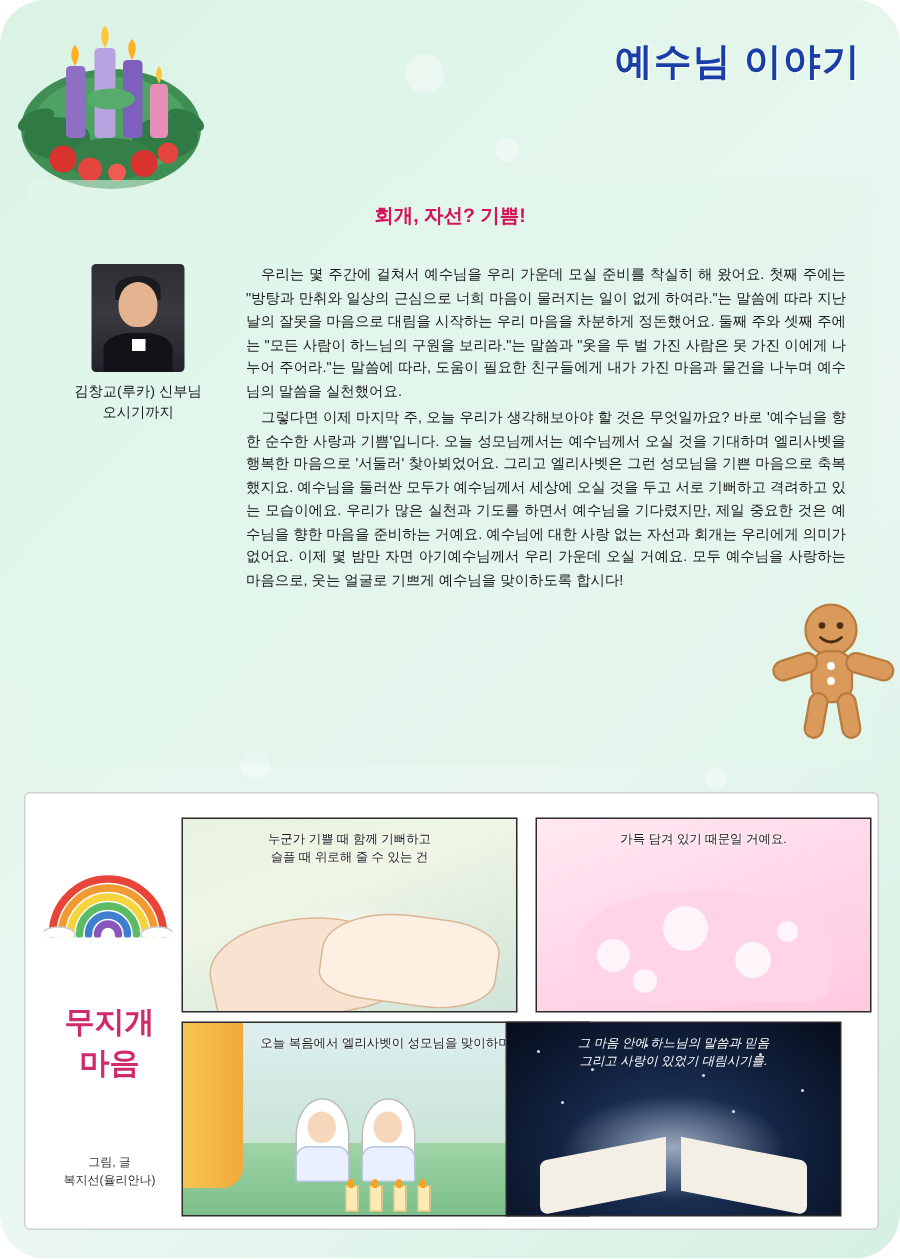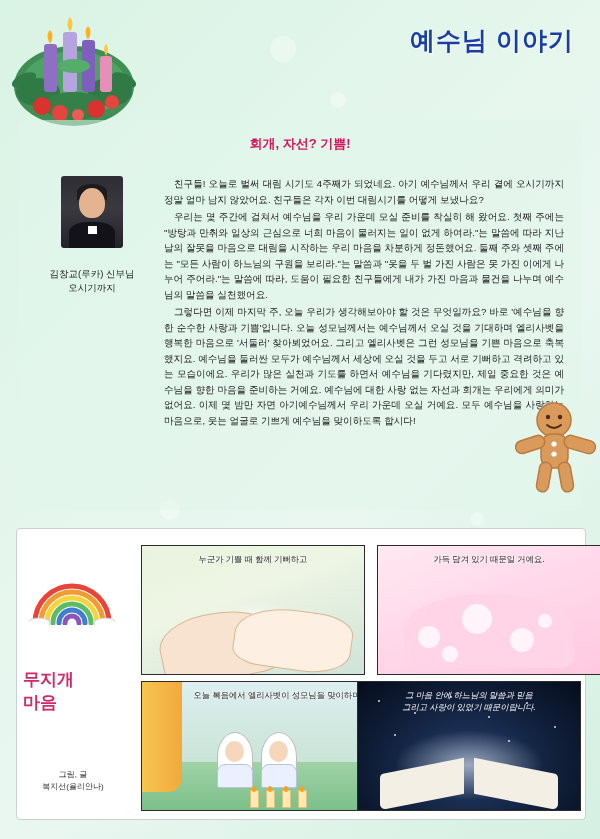--- a/index.html
+++ b/index.html
@@ -12,20 +12,21 @@
     font-family: "Liberation Sans", sans-serif;
     background: #ffffff;
     overflow: hidden;
   }
   .page {
     position: relative;
     width: 600px;
     height: 839px;
     background: linear-gradient(135deg, #d9f3e4 0%, #e4f6ec 35%, #e9f7f0 60%, #d5f0e2 100%);
     overflow: hidden;
+    border-radius: 30px;
   }
   
   .bg-bubble {
     position: absolute;
     border-radius: 50%;
     background: rgba(255,255,255,0.35);
   }
 
   
   .header-title {
@@ -117,21 +118,21 @@
   .author-photo .tab {
     position: absolute;
     left: 50%;
     bottom: 14px;
     width: 9px;
     height: 8px;
     margin-left: -4.5px;
     background: #ffffff;
   }
   .author-name {
-    margin-top: 19px;
+    margin-top: 7px;
     font-size: 9.5px;
     color: #1c1c1c;
     line-height: 1.45;
   }
   .article-body {
     position: absolute;
     left: 146px;
     top: 56px;
     width: 400px;
     font-size: 9.6px;
@@ -174,42 +175,41 @@
     left: 6px;
     top: 42px;
     width: 86px;
     height: 46px;
   }
   .mind-title {
     position: absolute;
     left: 0;
     top: 132px;
     width: 100px;
-    text-align: left;
-    font-size: 17px;
+    text-align: center;
+    font-size: 20px;
     font-weight: bold;
     color: #cf2a6a;
     line-height: 1.35;
   }
   .credit {
     position: absolute;
     left: 0;
     top: 232px;
     width: 100px;
     text-align: center;
     font-size: 8px;
     color: #333;
     line-height: 1.5;
   }
 
   .panel {
     position: absolute;
     border: 1px solid #2b2b2b;
     overflow: hidden;
-    margin-left: 20px;
   }
   .panel-cap {
     position: absolute;
     left: 8px;
     top: 7px;
     right: 8px;
     font-size: 8.3px;
     line-height: 1.5;
     color: #1a1a1a;
     text-align: center;
@@ -317,21 +317,20 @@
         <div class="collar"></div>
         <div class="tab"></div>
       </div>
       <div class="author-name">
         <div>김창교(루카) 신부님</div>
         <div>오시기까지</div>
       </div>
     </div>
 
     <div class="article-body">
-      <p>친구들! 오늘로 벌써 대림 시기도 4주째가 되었네요. 아기 예수님께서 우리 곁에 오시기까지 정말 얼마 남지 않았어요. 친구들은 각자 이번 대림시기를 어떻게 보냈나요?</p>
       <p>우리는 몇 주간에 걸쳐서 예수님을 우리 가운데 모실 준비를 착실히 해 왔어요. 첫째 주에는 "방탕과 만취와 일상의 근심으로 너희 마음이 물러지는 일이 없게 하여라."는 말씀에 따라 지난날의 잘못을 마음으로 대림을 시작하는 우리 마음을 차분하게 정돈했어요. 둘째 주와 셋째 주에는 "모든 사람이 하느님의 구원을 보리라."는 말씀과 "옷을 두 벌 가진 사람은 못 가진 이에게 나누어 주어라."는 말씀에 따라, 도움이 필요한 친구들에게 내가 가진 마음과 물건을 나누며 예수님의 말씀을 실천했어요.</p>
       <p>그렇다면 이제 마지막 주, 오늘 우리가 생각해보아야 할 것은 무엇일까요? 바로 '예수님을 향한 순수한 사랑과 기쁨'입니다. 오늘 성모님께서는 예수님께서 오실 것을 기대하며 엘리사벳을 행복한 마음으로 '서둘러' 찾아뵈었어요. 그리고 엘리사벳은 그런 성모님을 기쁜 마음으로 축복했지요. 예수님을 둘러싼 모두가 예수님께서 세상에 오실 것을 두고 서로 기뻐하고 격려하고 있는 모습이에요. 우리가 많은 실천과 기도를 하면서 예수님을 기다렸지만, 제일 중요한 것은 예수님을 향한 마음을 준비하는 거예요. 예수님에 대한 사랑 없는 자선과 회개는 우리에게 의미가 없어요. 이제 몇 밤만 자면 아기예수님께서 우리 가운데 오실 거예요. 모두 예수님을 사랑하는 마음으로, 웃는 얼굴로 기쁘게 예수님을 맞이하도록 합시다!</p>
     </div>
   </div>
 
   <div class="gingerbread">
     <svg width="86" height="96" viewBox="0 0 86 96" xmlns="http://www.w3.org/2000/svg">
       <g fill="#d99a5b" stroke="#b97c3f" stroke-width="1.5">
         <circle cx="40" cy="22" r="17"></circle>
         <rect x="27" y="36" width="27" height="34" rx="11"></rect>
@@ -374,20 +373,21 @@
         <div>복지선(율리안나)</div>
       </div>
     </div>
 
     <div class="panel" id="panel1">
       <div class="glow"></div>
       <div class="hand-a"></div>
       <div class="hand-b"></div>
       <div class="panel-cap">
         <div>누군가 기쁠 때 함께 기뻐하고</div>
+        <div>슬플 때 위로해 줄 수 있는 건</div>
       </div>
     </div>
 
     <div class="panel" id="panel2">
       <div class="heartline"></div>
       <div class="hb" style="left:40px;bottom:26px;width:22px;height:22px;"></div>
       <div class="hb" style="left:84px;bottom:40px;width:30px;height:30px;"></div>
       <div class="hb" style="left:132px;bottom:22px;width:24px;height:24px;"></div>
       <div class="hb" style="left:64px;bottom:12px;width:16px;height:16px;"></div>
       <div class="hb" style="left:160px;bottom:46px;width:14px;height:14px;"></div>
@@ -432,18 +432,18 @@
       <div class="star" style="left:130px;top:34px;"></div>
       <div class="star" style="left:168px;top:20px;"></div>
       <div class="star" style="left:196px;top:44px;"></div>
       <div class="star" style="left:36px;top:52px;"></div>
       <div class="star" style="left:150px;top:58px;"></div>
       <div class="book-glow"></div>
       <div class="book-l"></div>
       <div class="book-r"></div>
       <div class="panel-cap dark">
         <div>그 마음 안에 하느님의 말씀과 믿음</div>
-        <div>그리고 사랑이 있었기 때문이랍니다.</div>
+        <div>그리고 사랑이 있었기 대림시기를.</div>
       </div>
     </div>
 
   </div>
 </div>
 
 </body></html>

